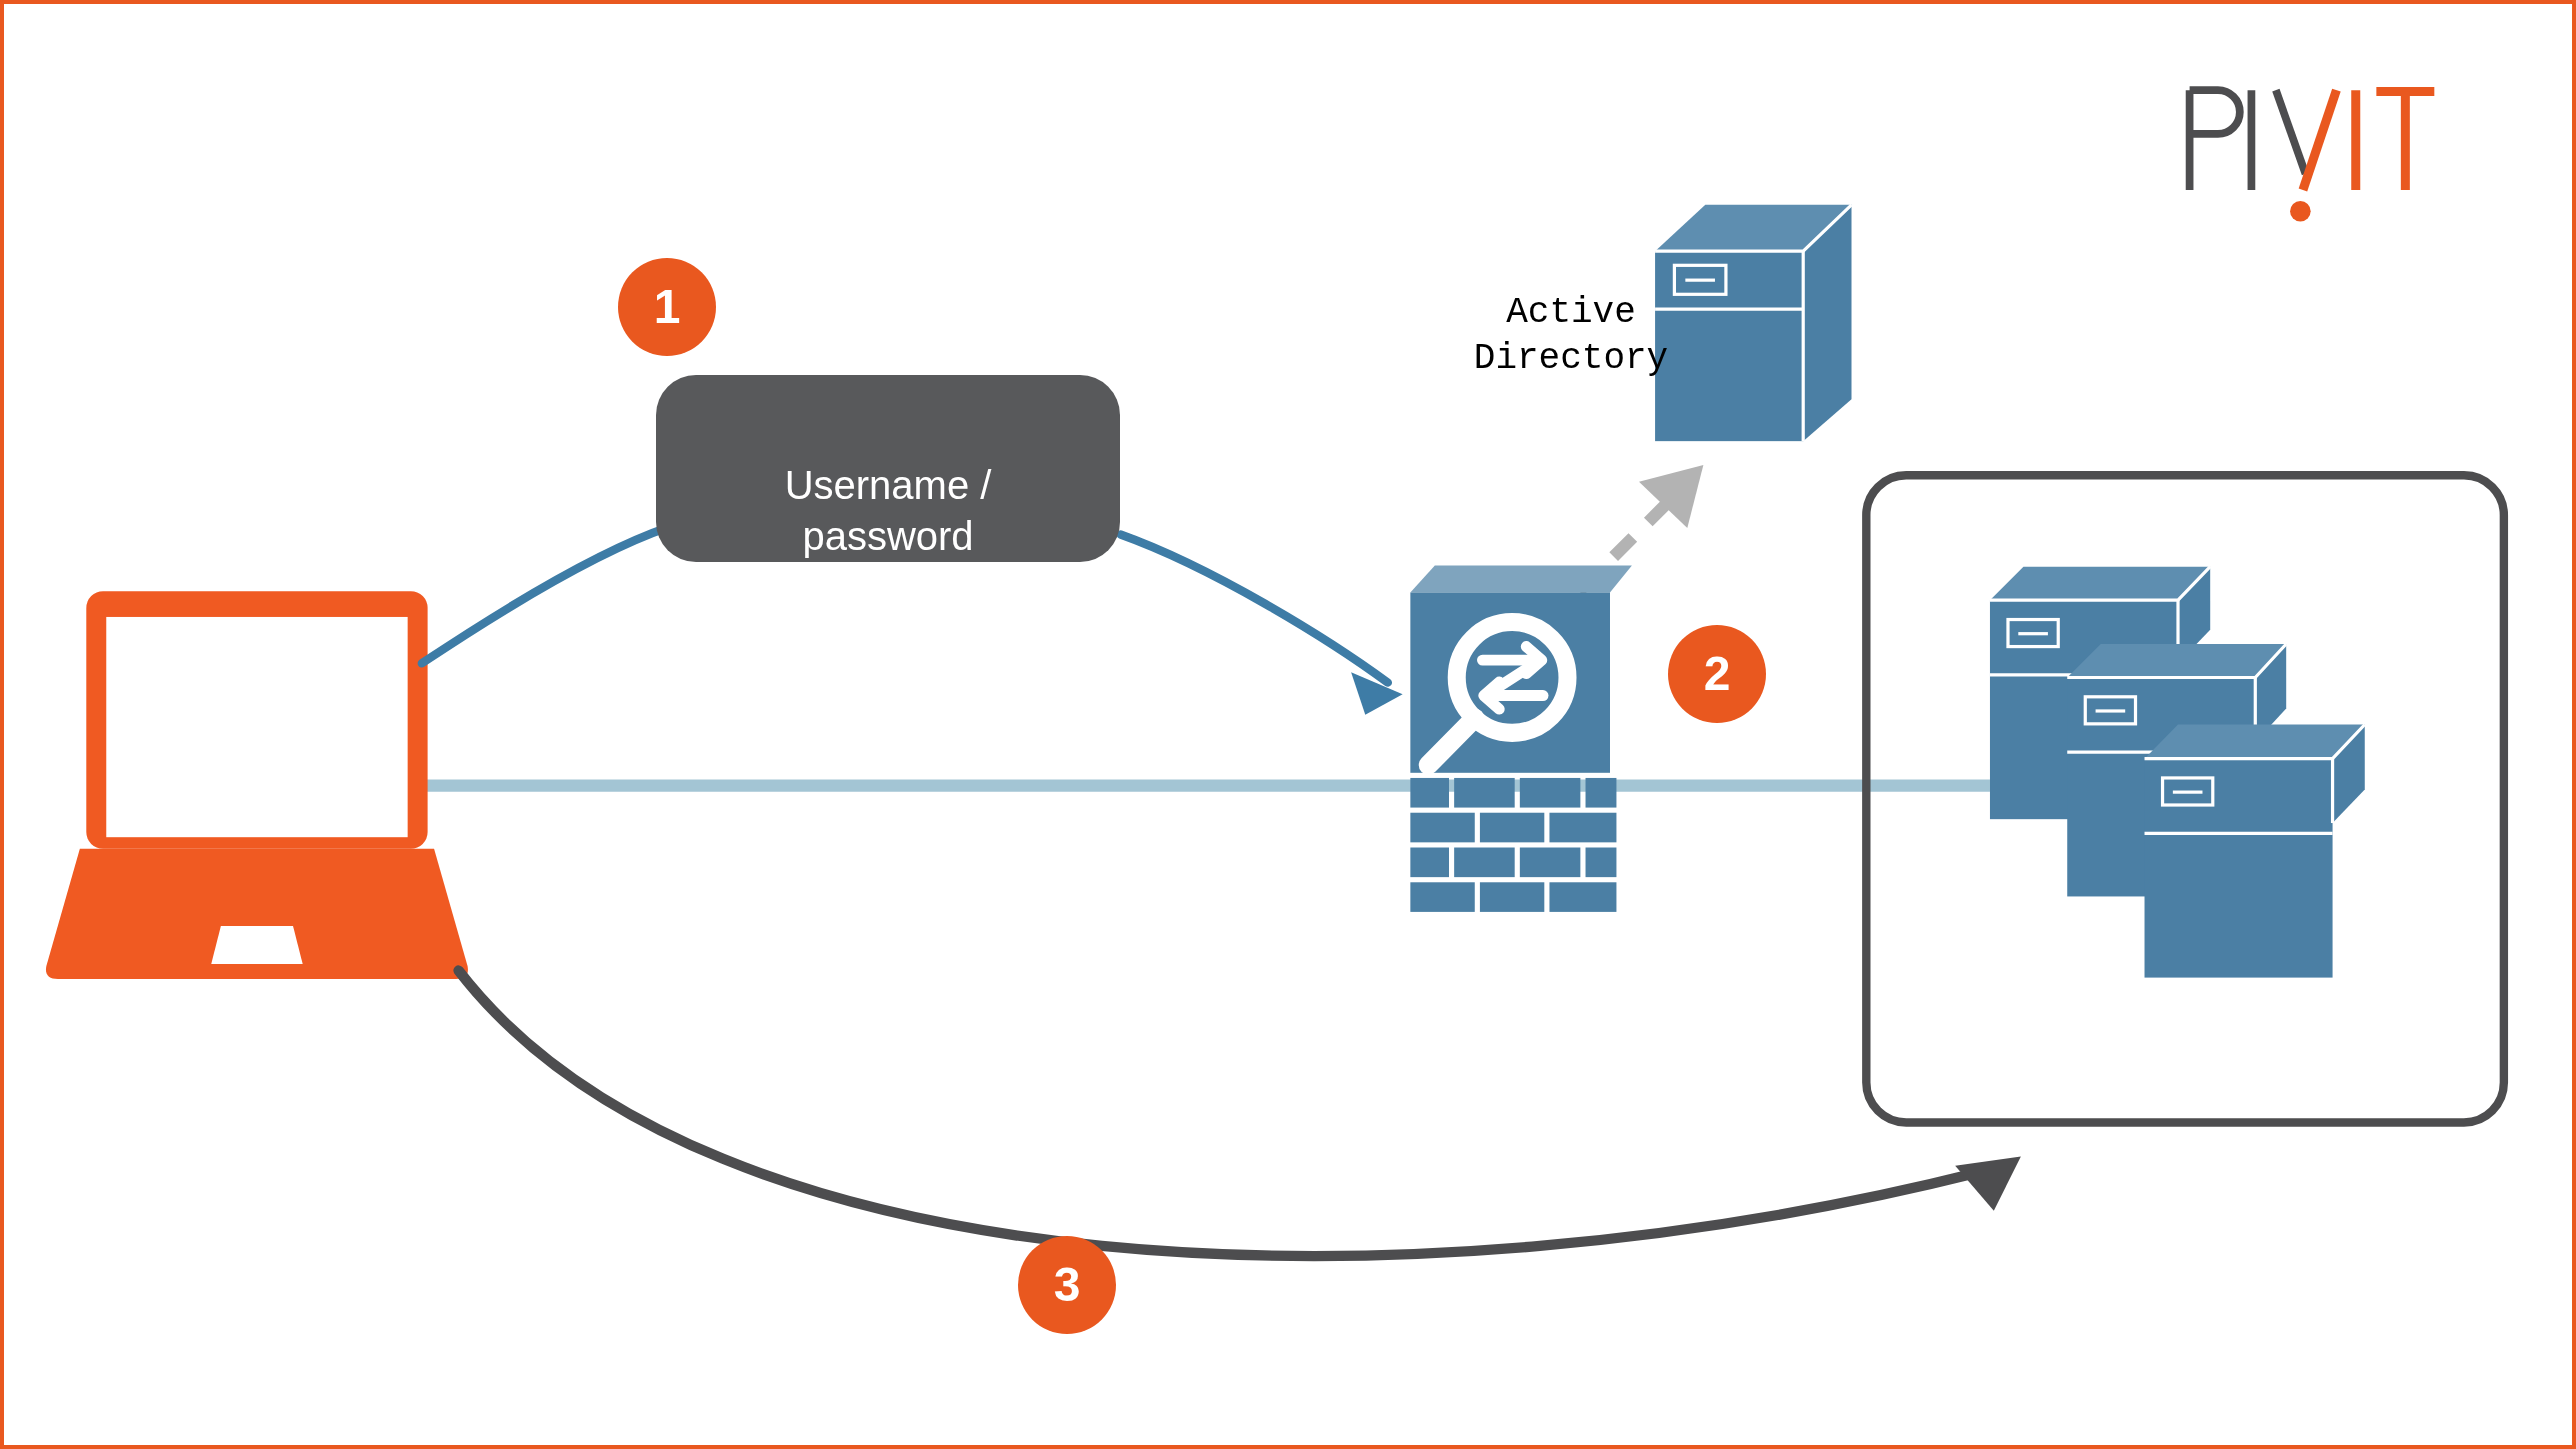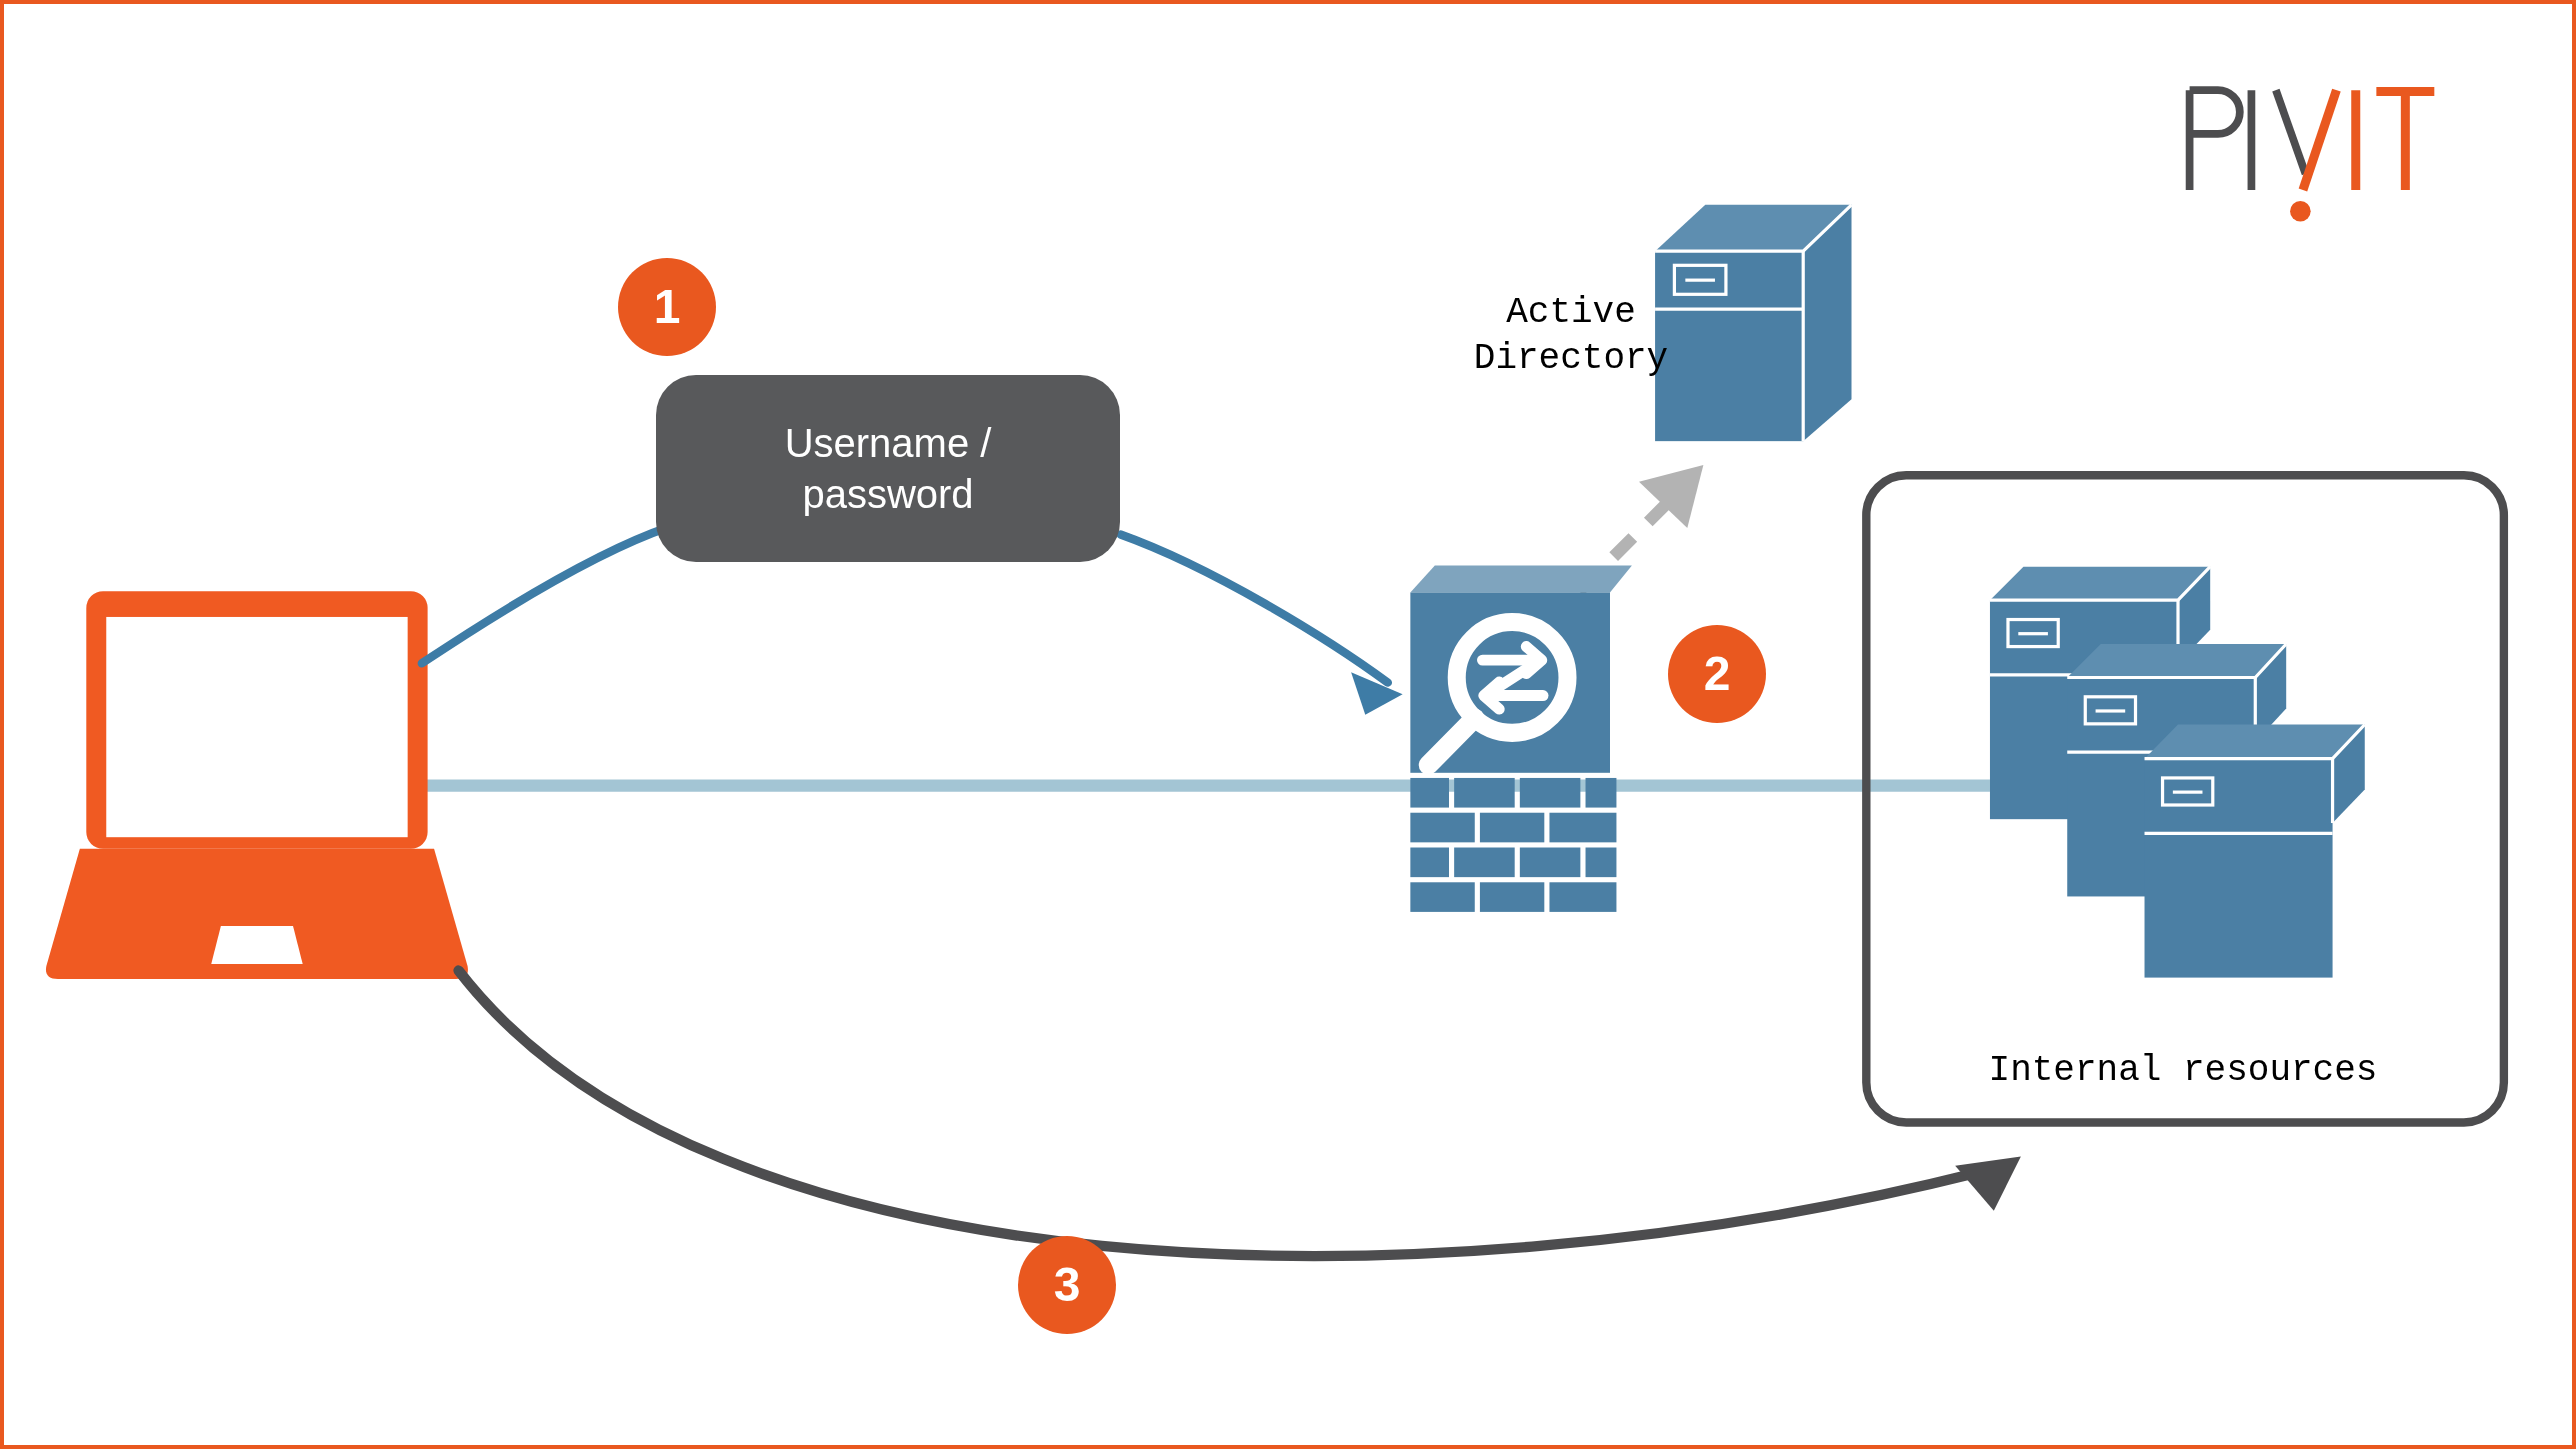--- a/index.html
+++ b/index.html
@@ -46,21 +46,21 @@
   #cred-box {
     position: absolute;
     left: 656px;
     top: 375px;
     width: 464px;
     height: 187px;
     background: #58595B;
     border-radius: 40px;
     z-index: 25;
     display: flex;
-    align-items: center;
+    align-items: flex-end;
     justify-content: center;
   }
   #cred-box-label {
     color: #ffffff;
     font-size: 40px;
     line-height: 1.27;
     text-align: center;
     font-weight: 400;
     white-space: pre-line;
   }
@@ -266,21 +266,20 @@
   </svg>
 
   <div id="cred-box">
     <div id="cred-box-label">Username /
 password</div>
   </div>
 
   <div id="ad-label" class="txt-layer">Active
 Directory</div>
 
-  <div id="internal-label" class="txt-layer">Internal resources</div>
 
   <div id="badge-1" class="badge">1</div>
   <div id="badge-2" class="badge">2</div>
   <div id="badge-3" class="badge">3</div>
 
   <div id="frame-border"></div>
 
 </div>
 
 

